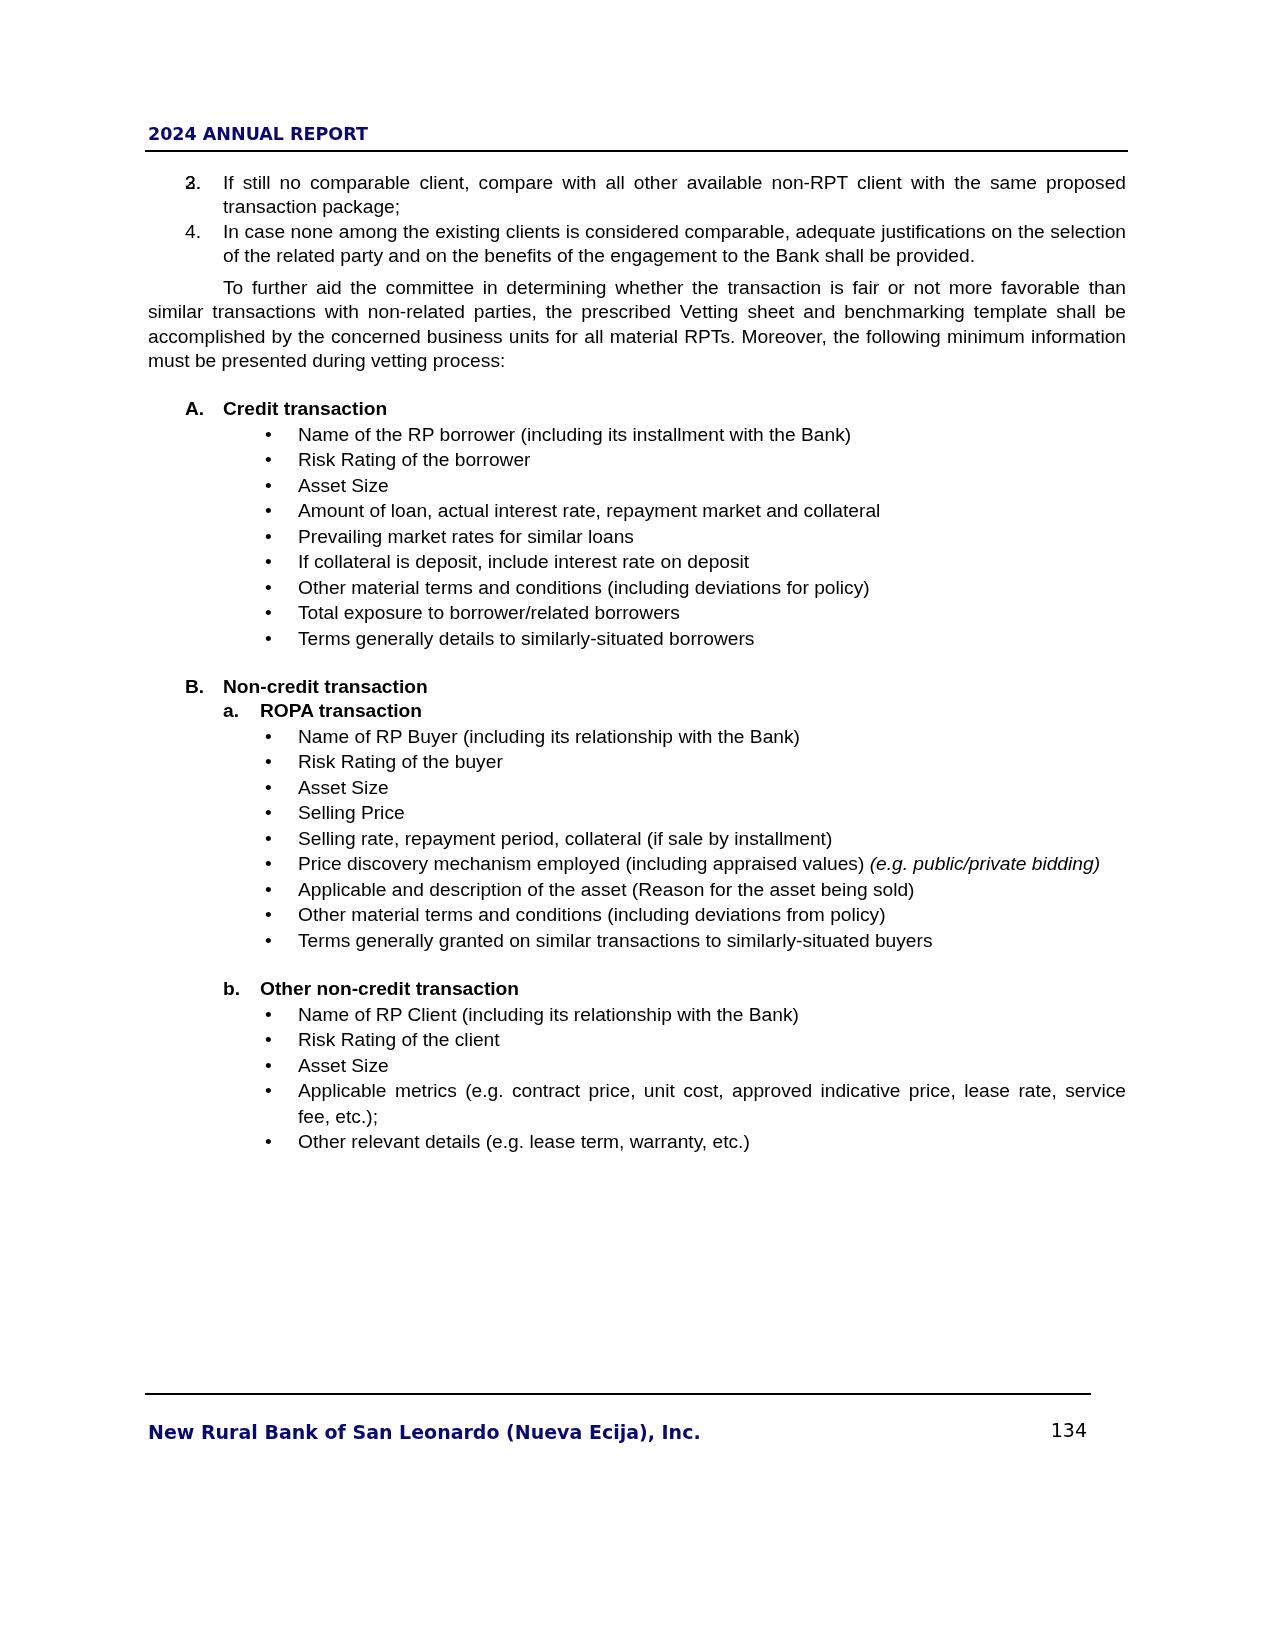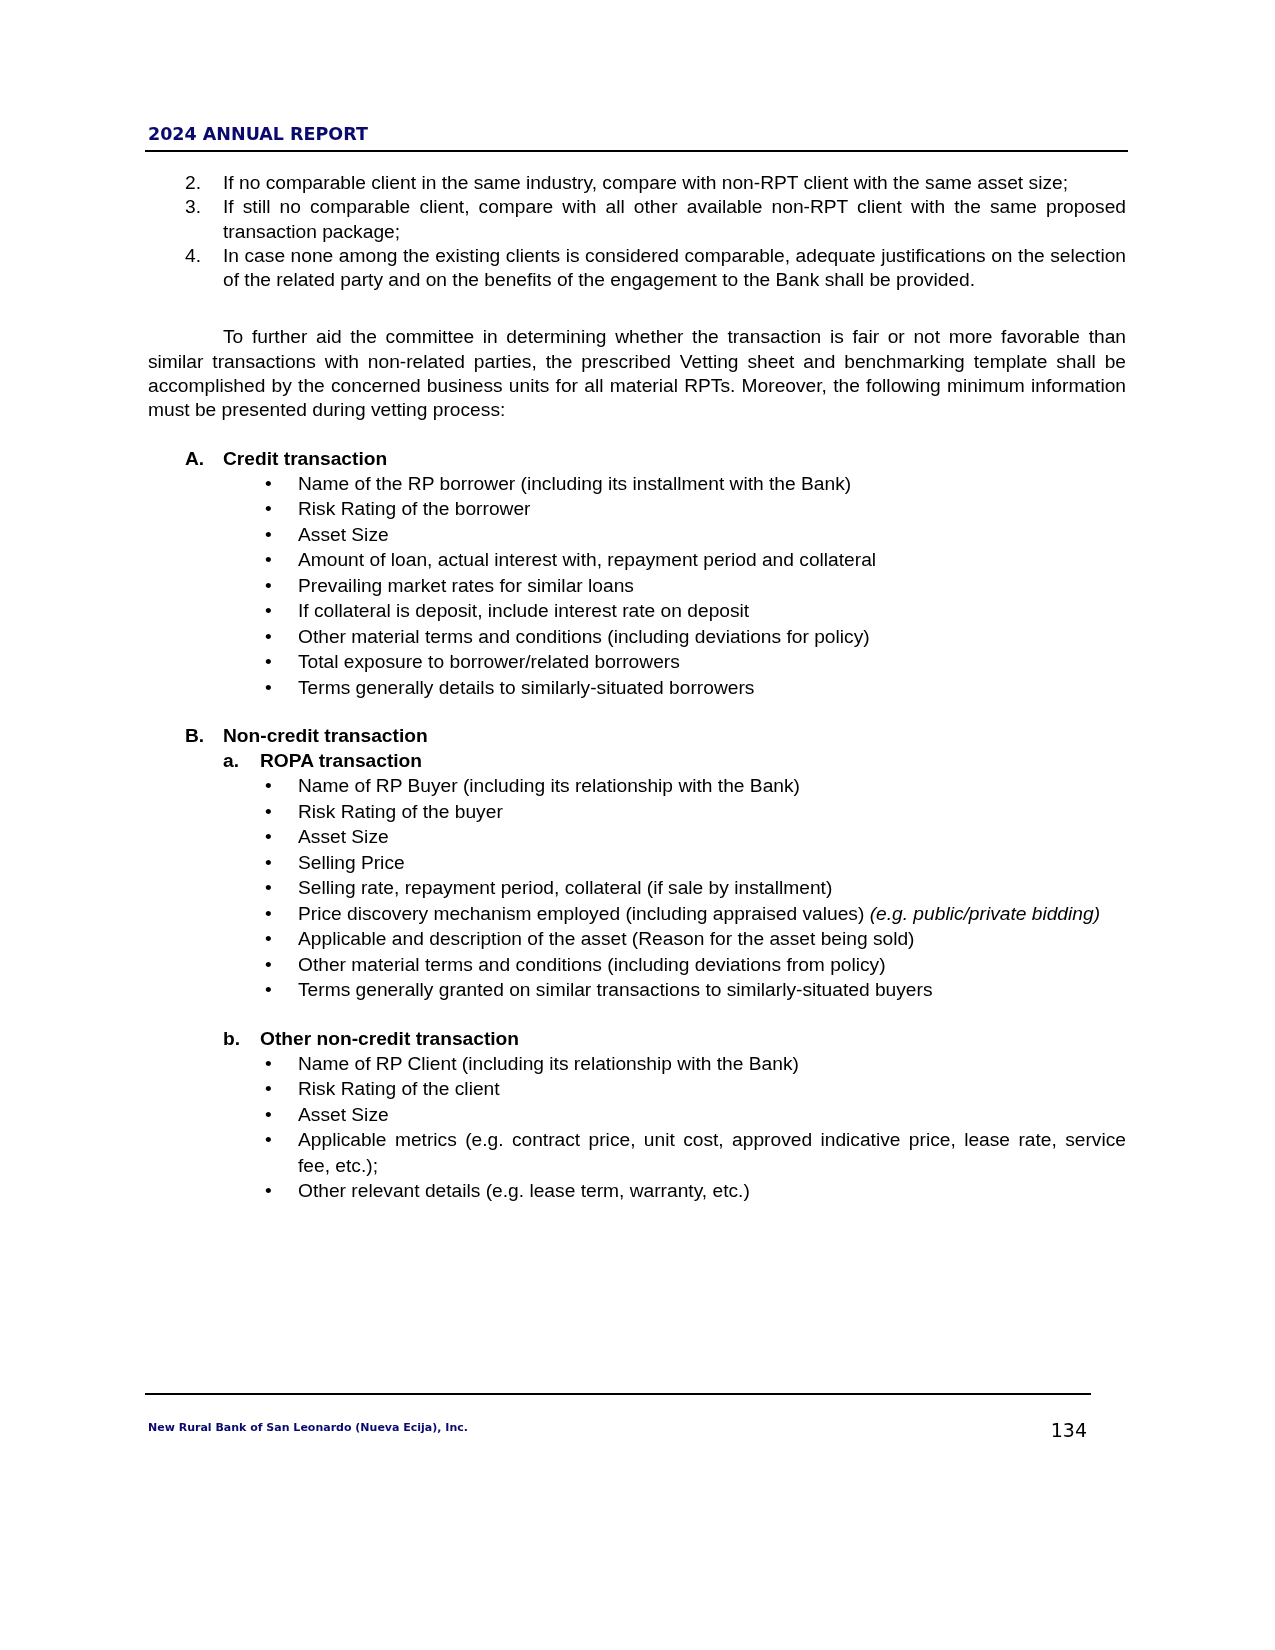--- a/index.html
+++ b/index.html
@@ -10,55 +10,54 @@
     font-family: "DejaVu Sans", sans-serif; font-weight: bold; font-size: 17.5px;
     color: #0a0a6e; letter-spacing: 0px;
   }
   .hdr-rule { position: absolute; left: 145px; top: 150px; width: 983px; height: 2px; background: #000; }
   .body {
     position: absolute; left: 148px; top: 171px; width: 978px;
     font-family: "Liberation Sans", sans-serif; font-size: 19.2px; line-height: 24.3px; color: #000;
   }
   .num-item { position: relative; padding-left: 75px; text-align: justify; }
   .num-item .marker { position: absolute; left: 37px; top: 0; }
-  .para { margin-top: 33px; text-align: justify; text-indent: 75px; }
+  .para { margin-top: 8px; text-align: justify; text-indent: 75px; }
   .section { margin-top: 24px; }
   .sec-head { position: relative; padding-left: 75px; font-weight: bold; }
   .sec-head .marker { position: absolute; left: 37px; top: 0; }
   .sub-head { position: relative; padding-left: 112px; font-weight: bold; }
   .sub-head .marker { position: absolute; left: 75px; top: 0; }
   .bullets { margin: 0; padding: 0; list-style: none; }
   .bullets li { position: relative; padding-left: 150px; text-align: justify; line-height: 25.5px; }
   .bullets li .dot { position: absolute; left: 117px; top: 0; }
   .sub-sec { margin-top: 24px; }
   .ital { font-style: italic; }
   .ftr-rule { position: absolute; left: 145px; top: 1393px; width: 946px; height: 2px; background: #000; }
   .ftr-name {
     position: absolute; left: 148px; top: 1421px;
-    font-family: "DejaVu Sans", sans-serif; font-weight: bold; font-size: 11px; color: #0a0a6e;
+    font-family: "DejaVu Sans", sans-serif; font-weight: bold; font-size: 19px; color: #0a0a6e;
   }
   .ftr-page {
     position: absolute; right: 188px; top: 1419px;
     font-family: "DejaVu Sans", sans-serif; font-size: 19px; color: #000; margin-left: 35px;
   }
 </style>
 </head>
 <body>
 
 <div class="page">
 
   <div class="hdr-title">2024 ANNUAL REPORT</div>
   <div class="hdr-rule"></div>
 
   <div class="body">
 
     <div>
       <div class="num-item">
         <span class="marker">2.</span>
-        <span>If no comparable client in the same industry, compare with non-RPT client with the same asset size;</span>
       </div>
       <div class="num-item">
         <span class="marker">3.</span>
         <span>If still no comparable client, compare with all other available non-RPT client with the same proposed transaction package;</span>
       </div>
       <div class="num-item">
         <span class="marker">4.</span>
         <span>In case none among the existing clients is considered comparable, adequate justifications on the selection of the related party and on the benefits of the engagement to the Bank shall be provided.</span>
       </div>
     </div>
@@ -67,21 +66,21 @@
 
     <div class="section">
       <div class="sec-head">
         <span class="marker">A.</span>
         <span>Credit transaction</span>
       </div>
       <ul class="bullets">
         <li><span class="dot">•</span><span>Name of the RP borrower (including its installment with the Bank)</span></li>
         <li><span class="dot">•</span><span>Risk Rating of the borrower</span></li>
         <li><span class="dot">•</span><span>Asset Size</span></li>
-        <li><span class="dot">•</span><span>Amount of loan, actual interest with, repayment period and collateral</span></li>
+        <li><span class="dot">•</span><span>Amount of loan, actual interest rate, repayment market and collateral</span></li>
         <li><span class="dot">•</span><span>Prevailing market rates for similar loans</span></li>
         <li><span class="dot">•</span><span>If collateral is deposit, include interest rate on deposit</span></li>
         <li><span class="dot">•</span><span>Other material terms and conditions (including deviations for policy)</span></li>
         <li><span class="dot">•</span><span>Total exposure to borrower/related borrowers</span></li>
         <li><span class="dot">•</span><span>Terms generally details to similarly-situated borrowers</span></li>
       </ul>
     </div>
 
     <div class="section">
       <div class="sec-head">

